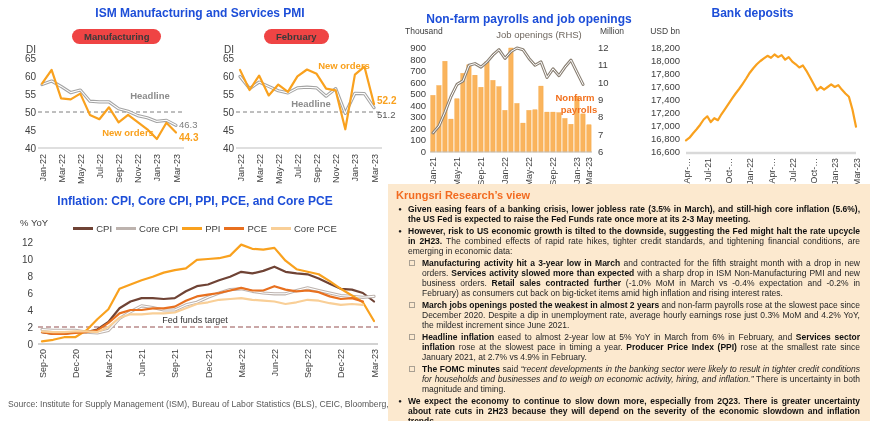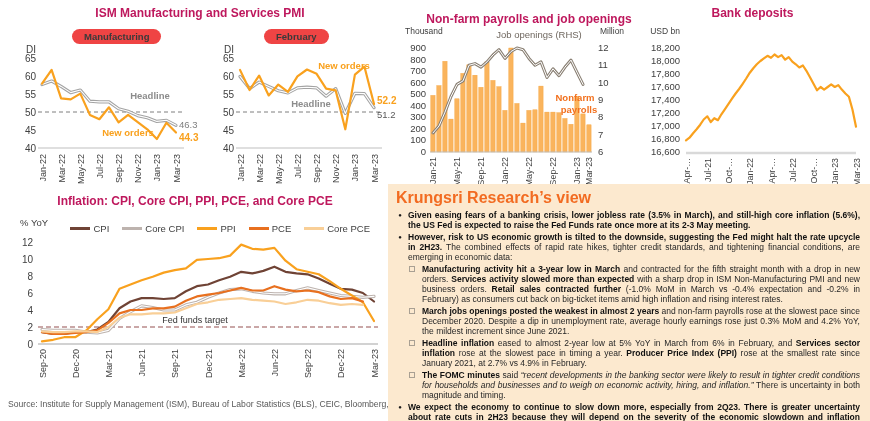--- a/index.html
+++ b/index.html
@@ -1,26 +1,26 @@
 <!DOCTYPE html>
 <html><head>
 <meta charset="utf-8">
 <style>
   html,body{margin:0;padding:0;background:#ffffff}
   .canvas{position:relative;width:870px;height:421px;background:#fff;font-family:"Liberation Sans",sans-serif;overflow:hidden}
-  .chart-title{position:absolute;font-size:12px;font-weight:bold;color:#be185d;text-align:center}
+  .chart-title{position:absolute;font-size:12px;font-weight:bold;color:#1d4ed8;text-align:center}
   .pill{position:absolute;background:#ef4444;color:#3A3A3A;font-size:9.5px;font-weight:bold;padding:2px 12px;border-radius:9px}
   .chart{position:absolute}
   svg text{font-family:"Liberation Sans",sans-serif}
-  .legend{position:absolute;left:40px;top:223px;width:330px;display:flex;justify-content:flex-end;gap:13px;align-items:center}
+  .legend{position:absolute;left:40px;top:223px;width:330px;display:flex;justify-content:center;gap:4px;align-items:center}
   .legend-item{display:flex;align-items:center;gap:3px;font-size:9.5px;color:#404040;white-space:nowrap}
   .swatch{width:20px;height:2.6px;display:inline-block}
   .source{position:absolute;left:8px;top:399px;font-size:8.6px;color:#595959}
   .view-panel{position:absolute;left:388px;top:184px;width:482px;height:237px;background:#FCE9CF;box-sizing:border-box;padding:5px 10px 2px 8px;overflow:hidden}
-  .vp-title{font-size:16px;font-weight:bold;color:#F26B21;margin-bottom:3px}
+  .vp-title{font-size:11px;font-weight:bold;color:#F26B21;margin-bottom:3px}
   .vp-row{display:flex;gap:4px;margin-bottom:2px;font-size:8.5px;line-height:1.18;color:#262626;text-align:justify}
   .vp-row.lvl2{margin-left:12px}
   .vp-marker{flex:none;width:8px;font-size:6px;line-height:10px;color:#1a1a1a;text-align:center}
   .vp-marker.sq{width:4px;height:4px;border:1px solid #A9A093;background:transparent;margin:2px 3px 0 1px}
   .vp-text b{color:#111}
 </style>
 </head>
 <body>
 
 <div class="canvas">

